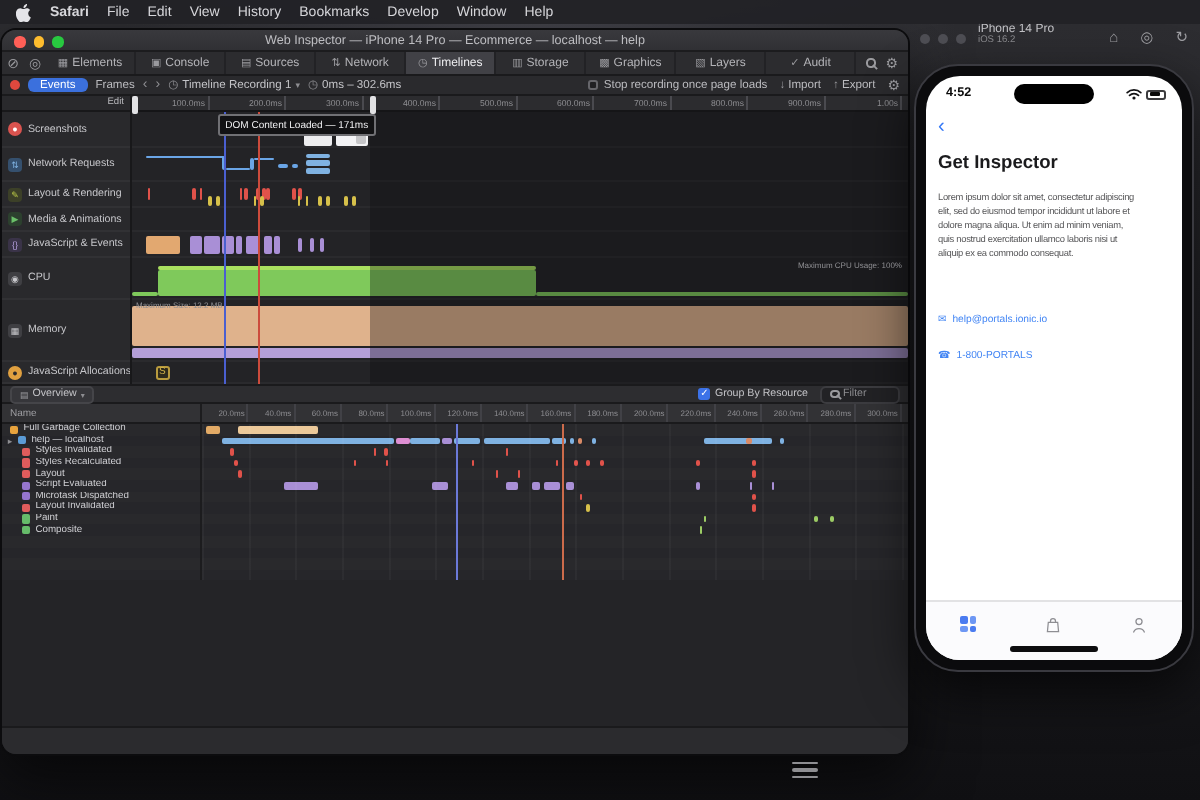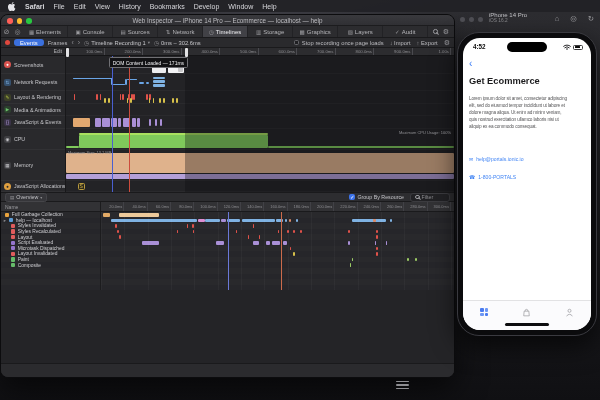--- a/index.html
+++ b/index.html
@@ -648,21 +648,21 @@
         <span class="island"></span>
         <span class="s-icons">
           <svg width="8" height="6" viewBox="0 0 8 6">
               <path d="M0.6 2.3a5 5 0 0 1 6.8 0M1.8 3.7a3.2 3.2 0 0 1 4.4 0" stroke="#141416" fill="none" stroke-width="0.9" stroke-linecap="round"></path>
               <circle cx="4" cy="5" r="0.8" fill="#141416"></circle>
             </svg>
           <span class="battery"></span>
         </span>
       </div>
       <span class="back-chev">‹</span>
-      <div class="p-heading">Get Ecommerce</div>
+      <div class="p-heading">Get Inspector</div>
       <div class="p-body">Lorem ipsum dolor sit amet, consectetur adipiscing elit, sed do eiusmod tempor incididunt ut labore et dolore magna aliqua. Ut enim ad minim veniam, quis nostrud exercitation ullamco laboris nisi ut aliquip ex ea commodo consequat.</div>
       <div class="p-link" style="top:118px;">
         <span class="li">✉</span>
         <span>help@portals.ionic.io</span>
       </div>
       <div class="p-link" style="top:136px;">
         <span class="li">☎</span>
         <span>1-800-PORTALS</span>
       </div>
       <div class="p-tabbar">

